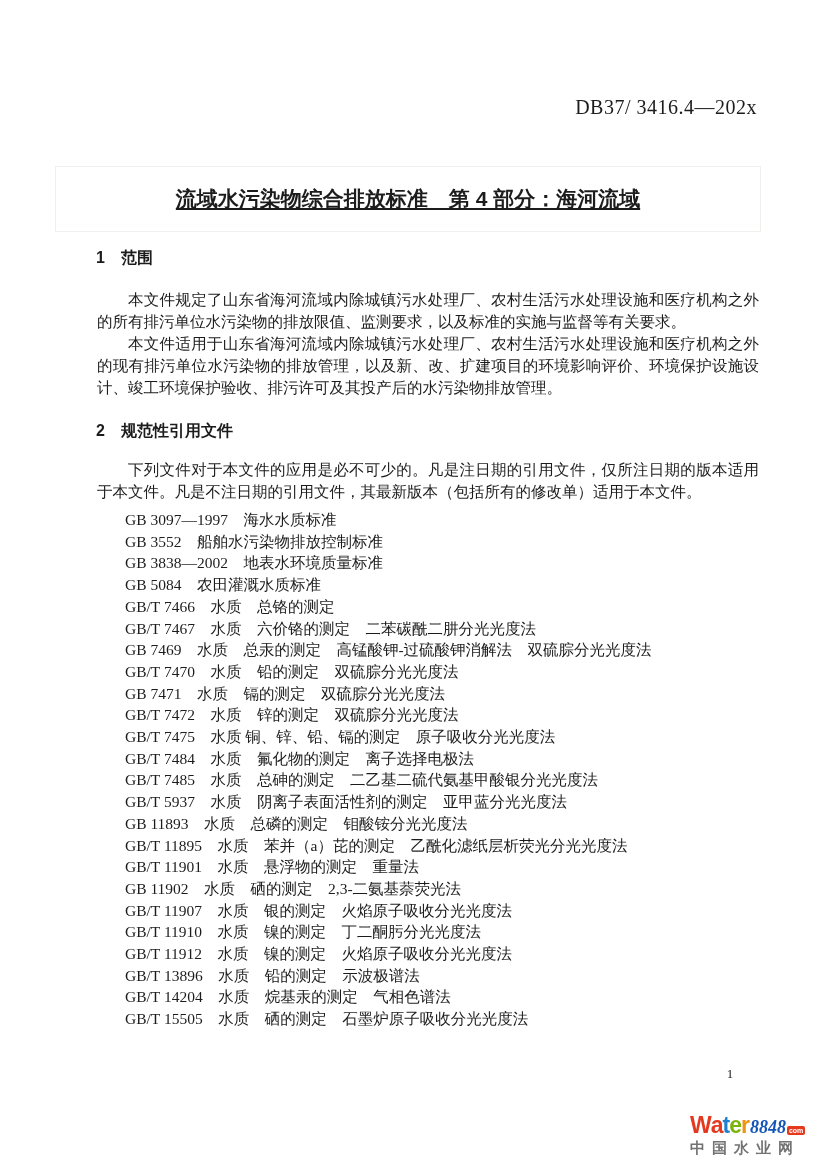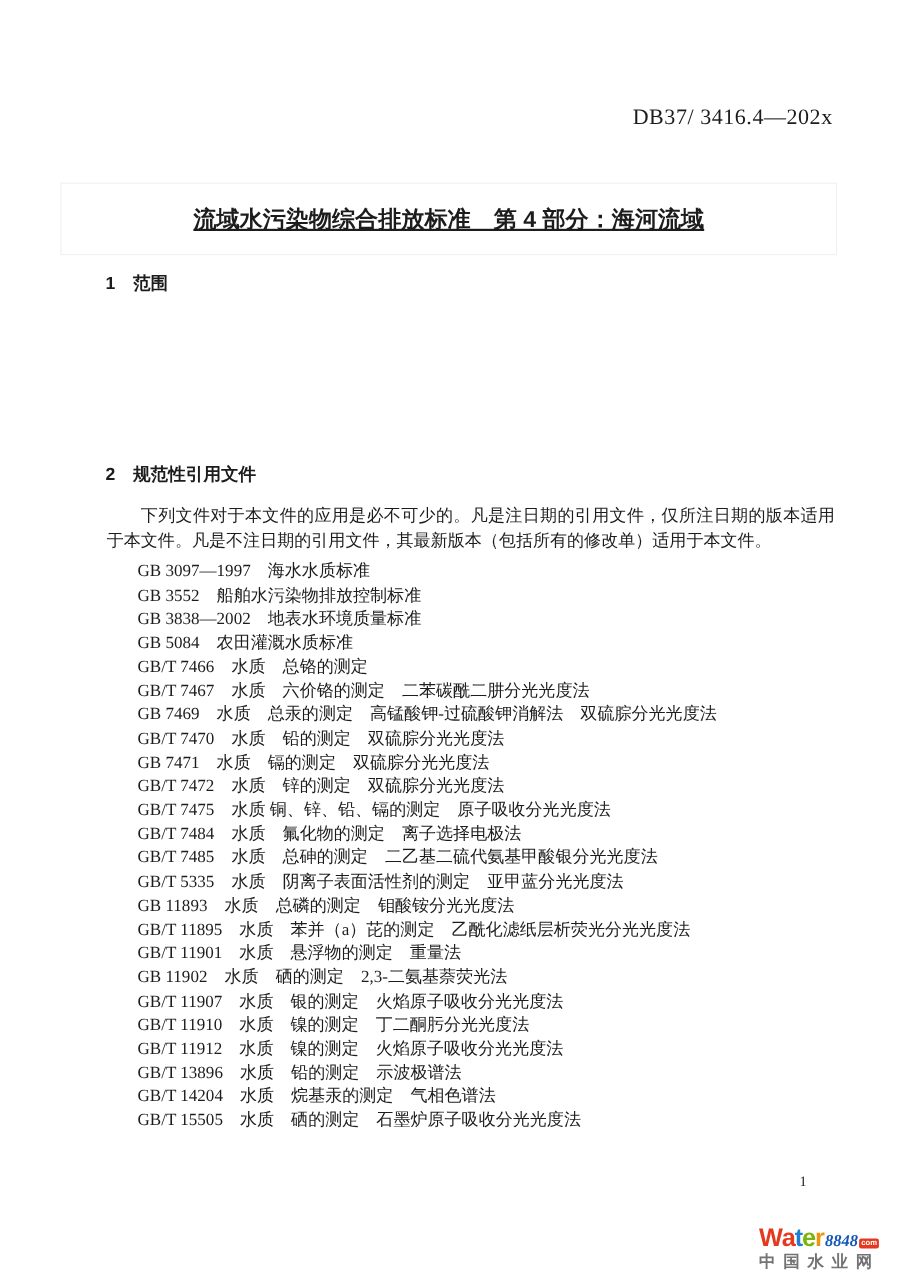--- a/index.html
+++ b/index.html
@@ -45,21 +45,21 @@
   }
   .logo {
     position:absolute; right:3px; top:1114px; width:133px;
     font-family:"Liberation Sans","DejaVu Sans",sans-serif;
     text-align:left; line-height:1;
   }
   .logo-top { display:flex; align-items:baseline; white-space:nowrap; }
   .logo-word { font-size:23px; font-weight:bold; letter-spacing:-1px; }
   .logo-number {
     font-family:"Liberation Serif","DejaVu Serif",serif;
-    font-size:15px; font-weight:bold; font-style:italic; margin-left:1px;
+    font-size:18px; font-weight:bold; font-style:italic; margin-left:1px;
   }
   .logo-tld {
     font-size:7px; font-weight:bold; color:#ffffff;
     border-radius:2px; padding:1px 2px; margin-left:1px;
     align-self:flex-end; position:relative; top:-2px;
   }
   .logo-sub {
     margin-top:3px; font-size:15px; font-weight:bold;
     letter-spacing:7px; white-space:nowrap;
   }
@@ -68,20 +68,24 @@
 <body>
 
 <div class="page">
 
   <div class="header-code">DB37/ 3416.4—202x</div>
 
   <div class="title-box">流域水污染物综合排放标准　第 4 部分：海河流域</div>
 
   <div class="sec-heading sec1-heading">1　范围</div>
 
+  <div class="body-block block-1">
+    <p>本文件规定了山东省海河流域内除城镇污水处理厂、农村生活污水处理设施和医疗机构之外的所有排污单位水污染物的排放限值、监测要求，以及标准的实施与监督等有关要求。</p>
+    <p>本文件适用于山东省海河流域内除城镇污水处理厂、农村生活污水处理设施和医疗机构之外的现有排污单位水污染物的排放管理，以及新、改、扩建项目的环境影响评价、环境保护设施设计、竣工环境保护验收、排污许可及其投产后的水污染物排放管理。</p>
+  </div>
 
   <div class="sec-heading sec2-heading">2　规范性引用文件</div>
 
   <div class="body-block block-2">
     <p>下列文件对于本文件的应用是必不可少的。凡是注日期的引用文件，仅所注日期的版本适用于本文件。凡是不注日期的引用文件，其最新版本（包括所有的修改单）适用于本文件。</p>
   </div>
 
   <div class="ref-list">
       <div class="ref-line">GB 3097—1997　海水水质标准</div>
       <div class="ref-line">GB 3552　船舶水污染物排放控制标准</div>
@@ -89,21 +93,21 @@
       <div class="ref-line">GB 5084　农田灌溉水质标准</div>
       <div class="ref-line">GB/T 7466　水质　总铬的测定</div>
       <div class="ref-line">GB/T 7467　水质　六价铬的测定　二苯碳酰二肼分光光度法</div>
       <div class="ref-line">GB 7469　水质　总汞的测定　高锰酸钾-过硫酸钾消解法　双硫腙分光光度法</div>
       <div class="ref-line">GB/T 7470　水质　铅的测定　双硫腙分光光度法</div>
       <div class="ref-line">GB 7471　水质　镉的测定　双硫腙分光光度法</div>
       <div class="ref-line">GB/T 7472　水质　锌的测定　双硫腙分光光度法</div>
       <div class="ref-line">GB/T 7475　水质 铜、锌、铅、镉的测定　原子吸收分光光度法</div>
       <div class="ref-line">GB/T 7484　水质　氟化物的测定　离子选择电极法</div>
       <div class="ref-line">GB/T 7485　水质　总砷的测定　二乙基二硫代氨基甲酸银分光光度法</div>
-      <div class="ref-line">GB/T 5335　水质　阴离子表面活性剂的测定　亚甲蓝分光光度法</div>
+      <div class="ref-line">GB/T 5937　水质　阴离子表面活性剂的测定　亚甲蓝分光光度法</div>
       <div class="ref-line">GB 11893　水质　总磷的测定　钼酸铵分光光度法</div>
       <div class="ref-line">GB/T 11895　水质　苯并（a）芘的测定　乙酰化滤纸层析荧光分光光度法</div>
       <div class="ref-line">GB/T 11901　水质　悬浮物的测定　重量法</div>
       <div class="ref-line">GB 11902　水质　硒的测定　2,3-二氨基萘荧光法</div>
       <div class="ref-line">GB/T 11907　水质　银的测定　火焰原子吸收分光光度法</div>
       <div class="ref-line">GB/T 11910　水质　镍的测定　丁二酮肟分光光度法</div>
       <div class="ref-line">GB/T 11912　水质　镍的测定　火焰原子吸收分光光度法</div>
       <div class="ref-line">GB/T 13896　水质　铅的测定　示波极谱法</div>
       <div class="ref-line">GB/T 14204　水质　烷基汞的测定　气相色谱法</div>
       <div class="ref-line">GB/T 15505　水质　硒的测定　石墨炉原子吸收分光光度法</div>

